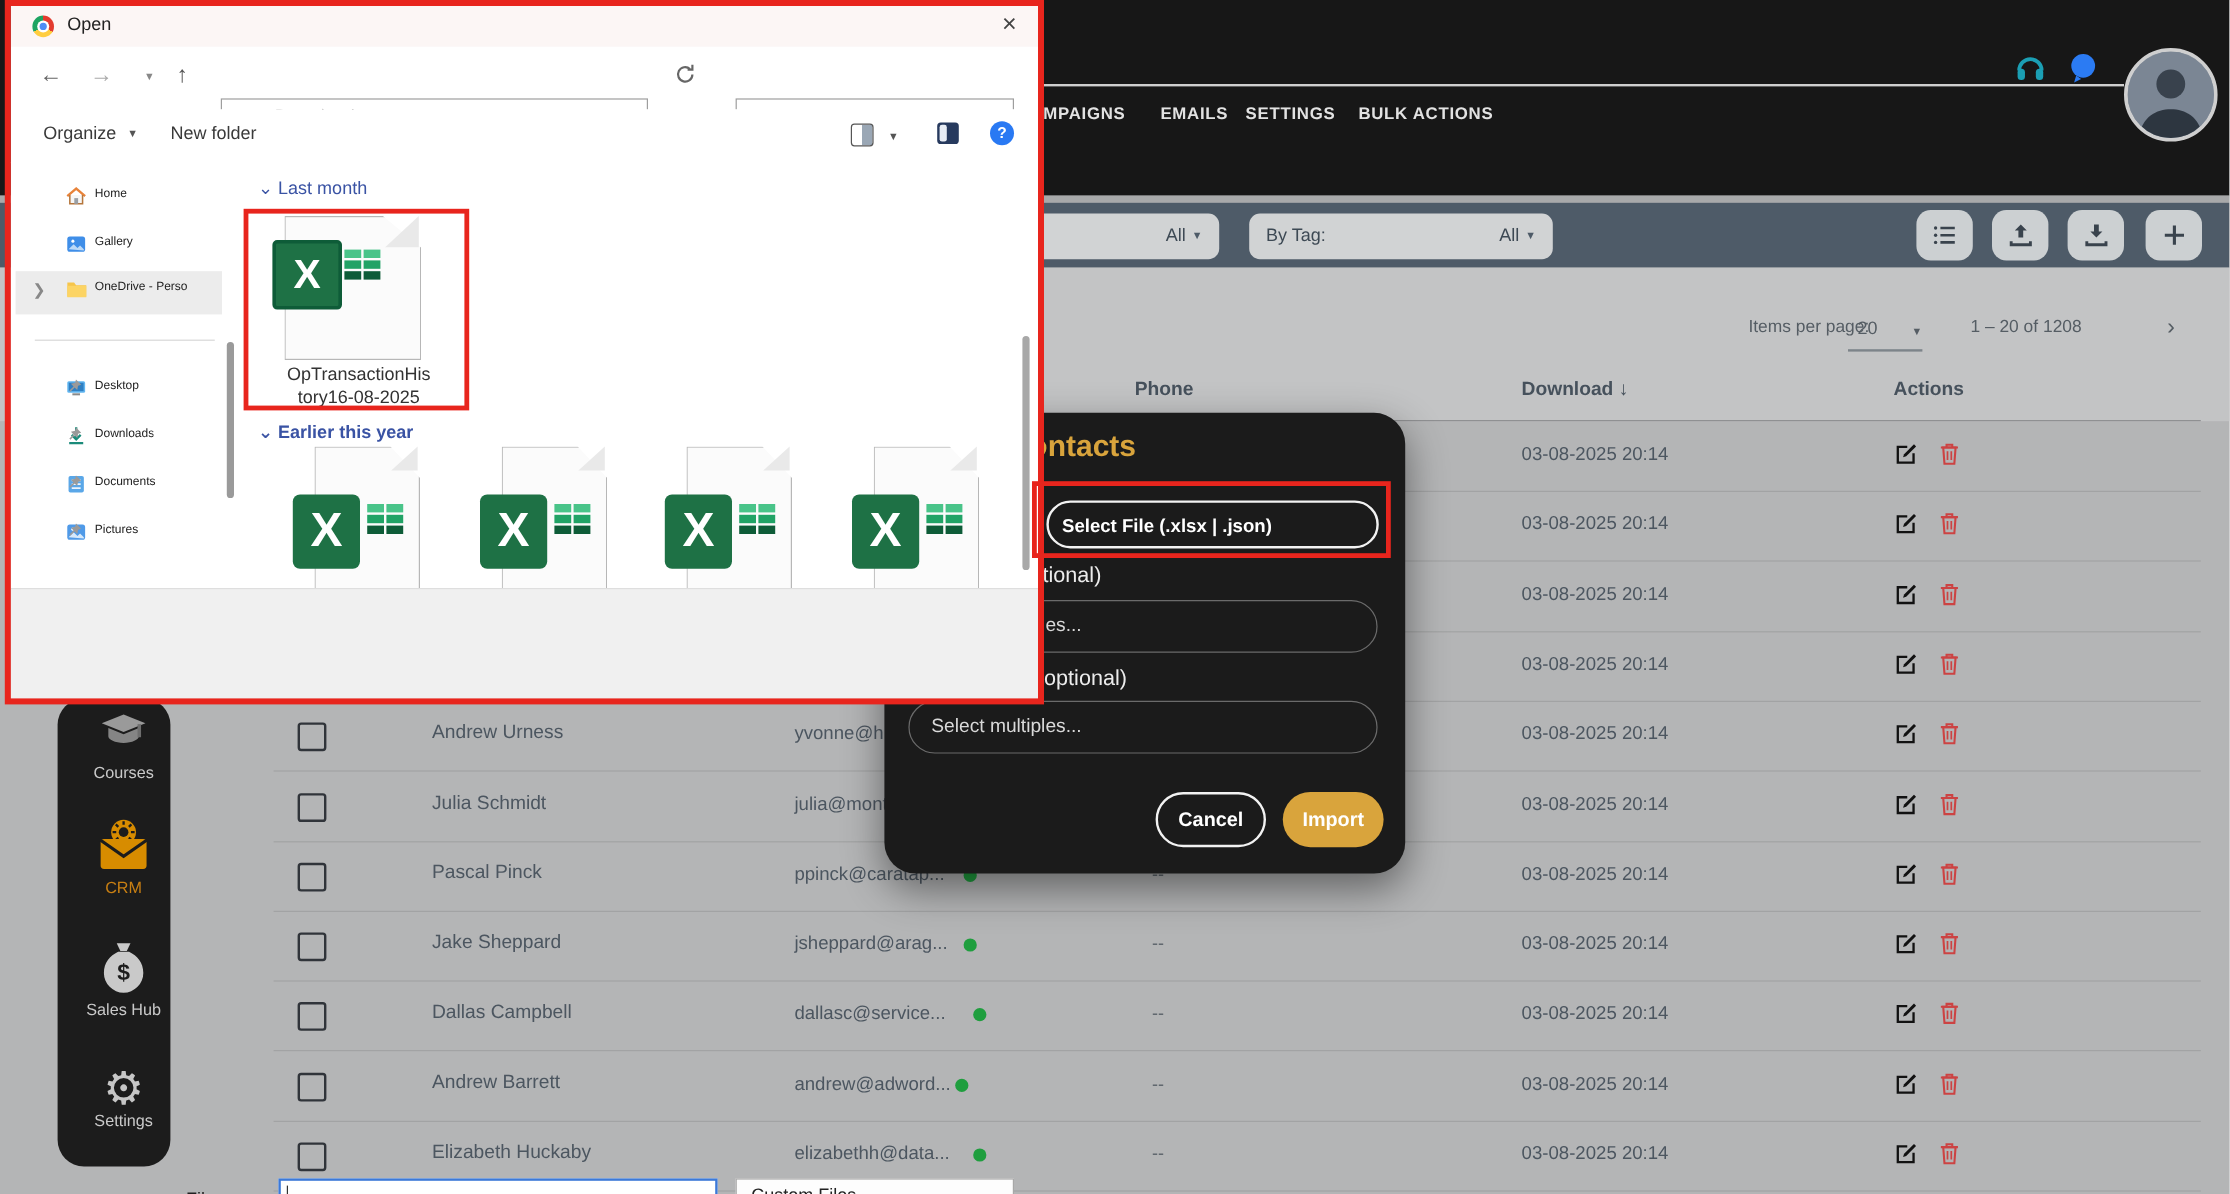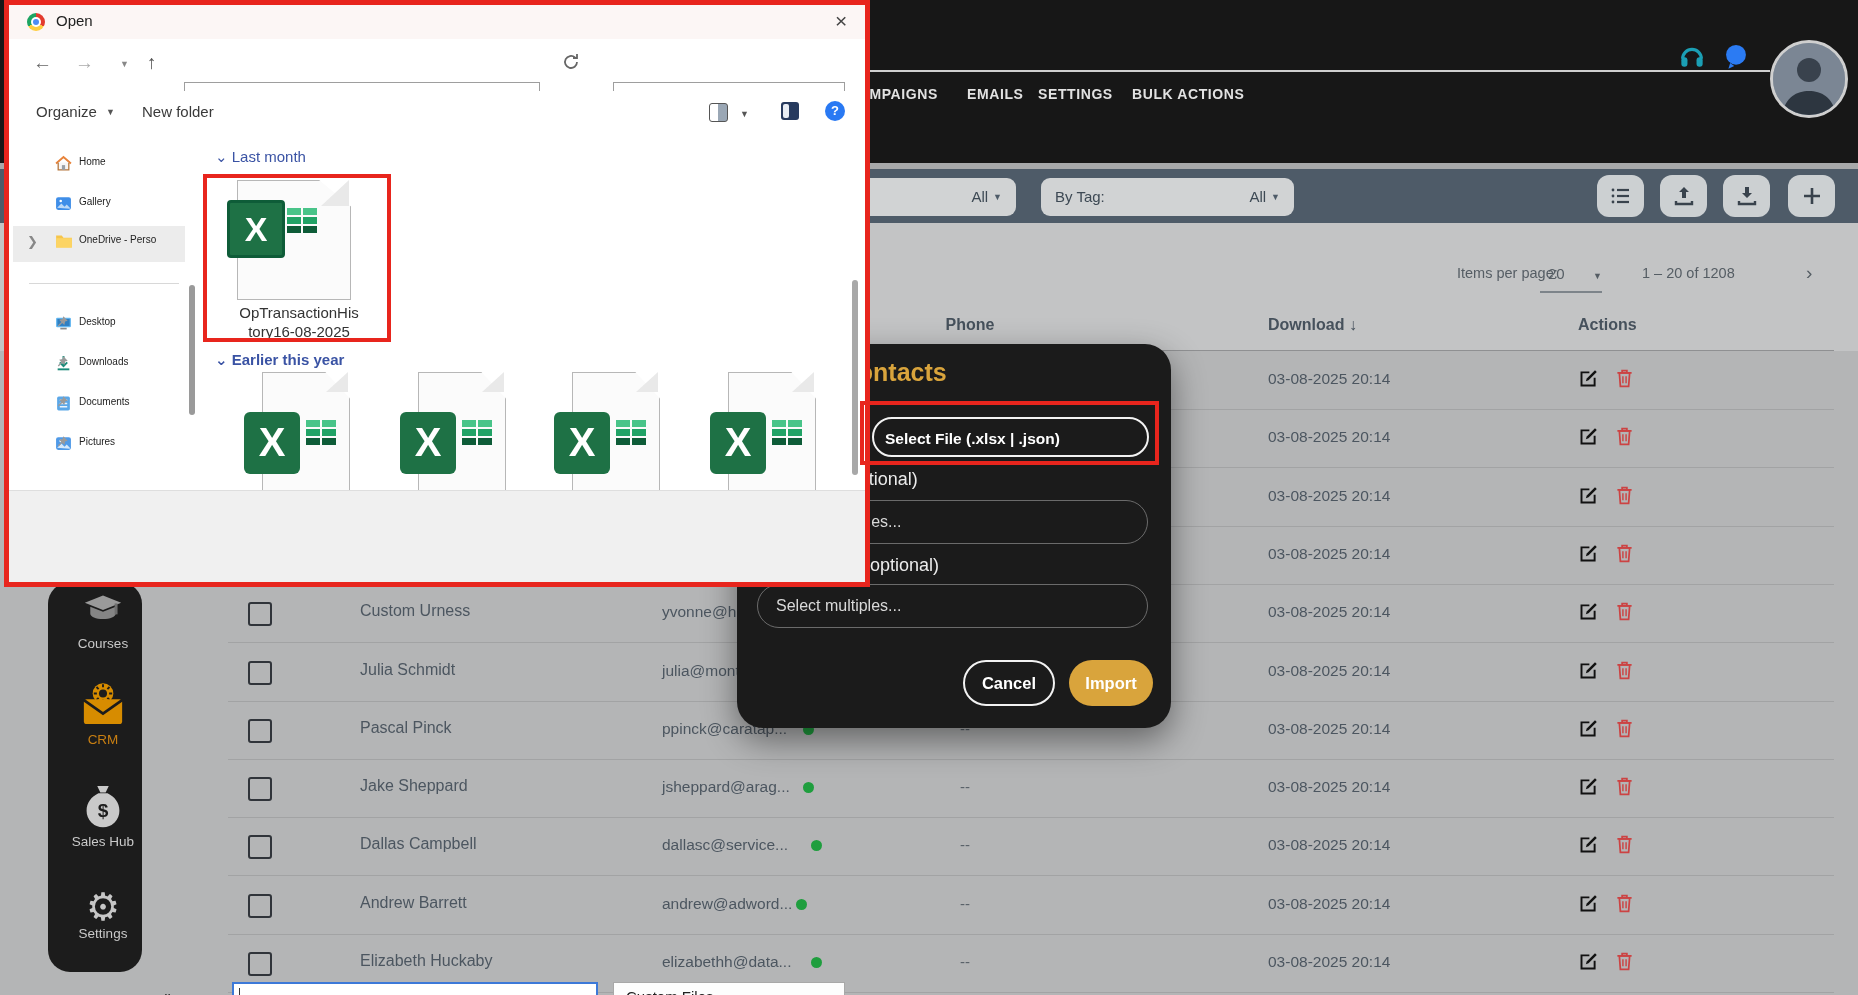--- a/index.html
+++ b/index.html
@@ -260,21 +260,21 @@
               <svg width="19" height="21" viewBox="0 0 24 26">
                 <path d="M3 6h18M9 6V3h6v3" fill="none" stroke="#cc4343" stroke-width="2.2"></path>
                 <path d="M5.5 6l1.3 17h10.4L18.5 6z" fill="none" stroke="#cc4343" stroke-width="2.2"></path>
                 <path d="M10 10v9M14 10v9" stroke="#cc4343" stroke-width="1.8"></path>
               </svg>
             </span>
       </span>
     </div>
         <div class="trow" style="top: 233.2px;">
       <span class="cb"></span>
-      <span class="cname">Custom Urness</span>
+      <span class="cname">Andrew Urness</span>
       <span class="cemail">yvonne@h</span>
 
       <span class="cphone"></span>
       <span class="ccreated">03-08-2025 20:14</span>
       <span class="cact">
         <span>
               <svg width="21" height="21" viewBox="0 0 24 24">
                 <path d="M13 5H4v15h15v-9" fill="none" stroke="#111" stroke-width="2.2"></path>
                 <path d="M19.4 2.6l2 2L12 14l-3 1 1-3z" fill="#111"></path>
               </svg>

